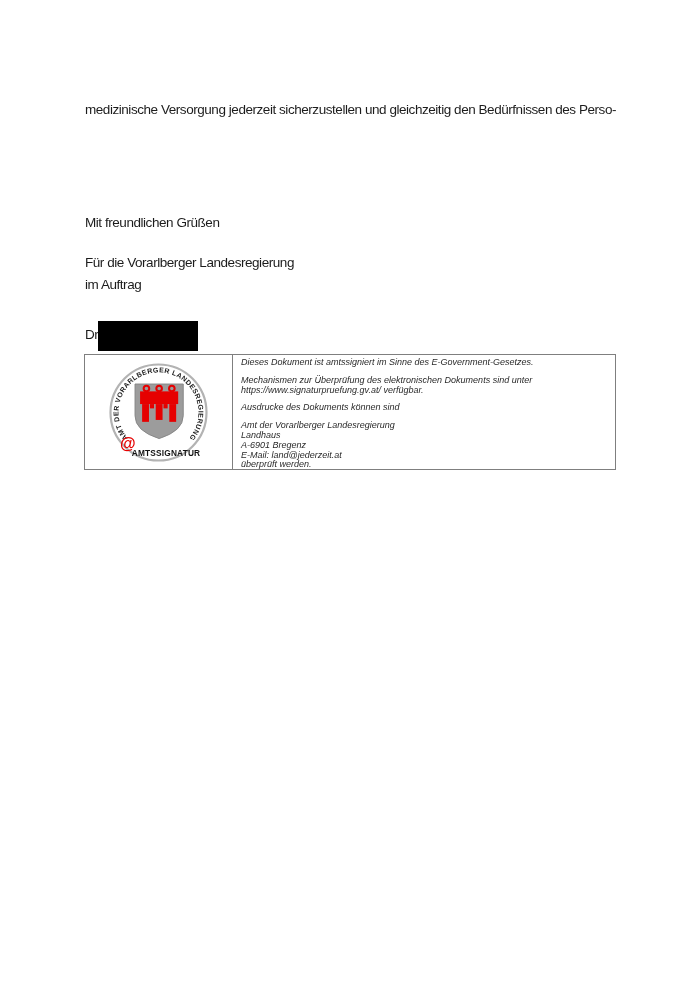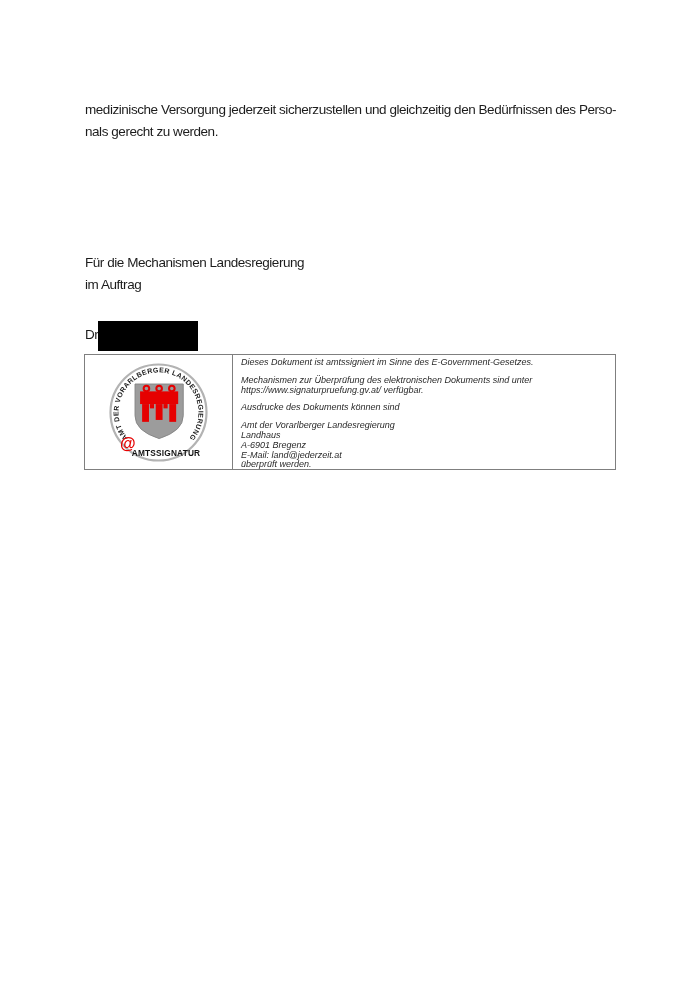--- a/index.html
+++ b/index.html
@@ -78,27 +78,27 @@
   }
   .seal-svg { display: block; }
 </style>
 </head>
 <body>
 
 <div class="page">
 
   <div class="abs para p1 body-font">
     <div>medizinische Versorgung jederzeit sicherzustellen und gleichzeitig den Bedürfnissen des Perso-</div>
-    <div>nals gerecht zu werden.</div>
   </div>
 
 
+  <div class="abs para closing body-font">Mit freundlichen Grüßen</div>
 
   <div class="abs para sigblock body-font">
-    <div>Für die Mechanismen Landesregierung</div>
+    <div>Für die Vorarlberger Landesregierung</div>
     <div>im Auftrag</div>
   </div>
 
   <div class="abs para drline body-font">Dr.</div>
   <div class="abs redaction"></div>
 
   <div class="abs stamp">
     <div class="stamp-left">
       <svg class="seal-svg" width="101" height="101" viewBox="0 0 101 101">
         <circle cx="50.5" cy="50.5" r="48" fill="#ffffff" stroke-width="2.2" stroke="#b3b3b3"></circle>

